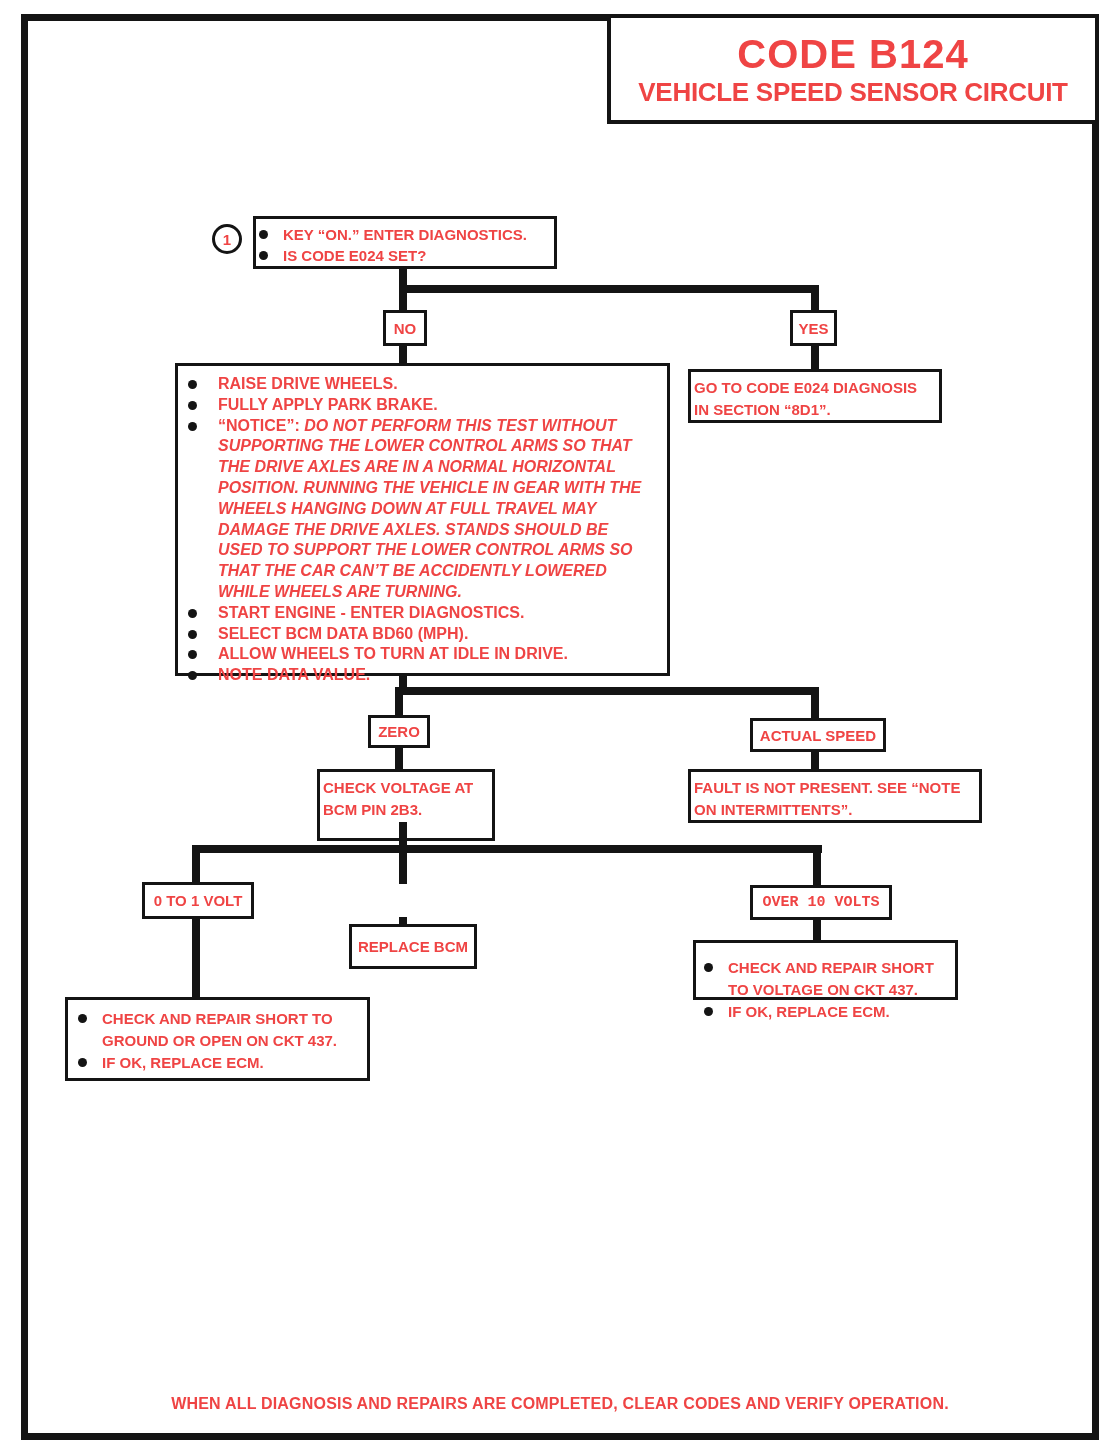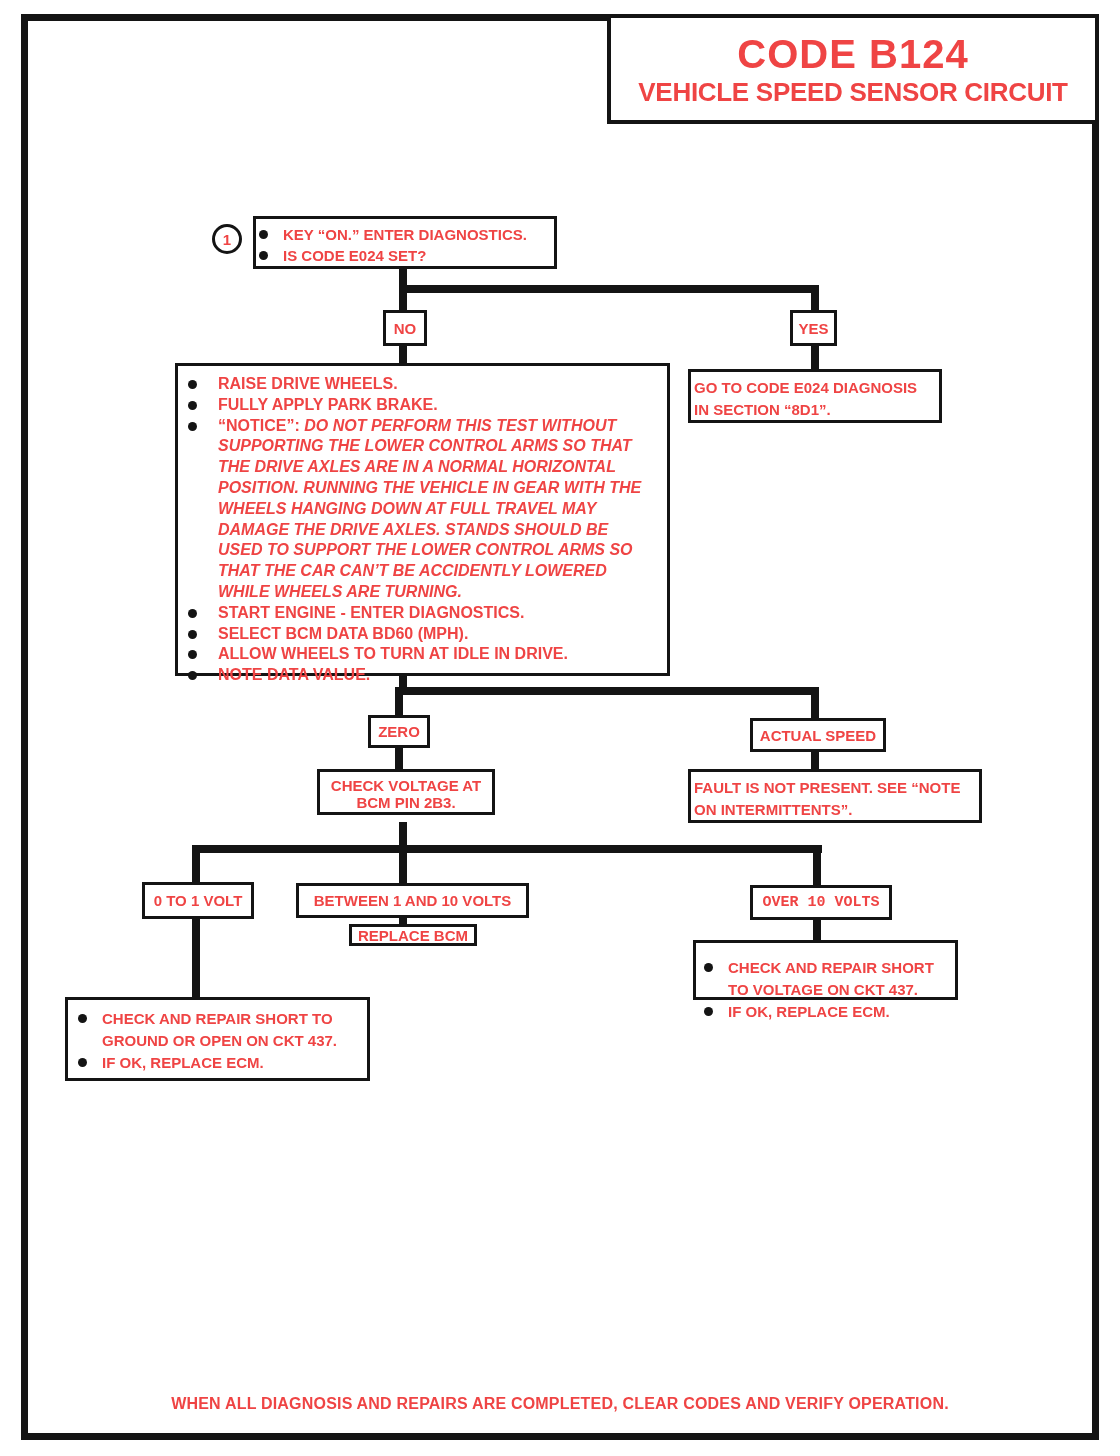--- a/index.html
+++ b/index.html
@@ -114,48 +114,45 @@
   <div class="box center" style="left:368px;top:715px;width:62px;height:33px;">
     <span>ZERO</span>
   </div>
   <div class="box center" style="left:750px;top:718px;width:136px;height:34px;">
     <span>ACTUAL SPEED</span>
   </div>
 
   <div class="line" style="left:395px;top:747px;width:8px;height:23px;"></div>
   <div class="line" style="left:811px;top:751px;width:8px;height:19px;"></div>
 
-  <div class="box pad" style="left:317px;top:769px;width:178px;height:46px;line-height:17px;text-align:center;">
+  <div class="box pad" style="left:317px;top:769px;width:178px;height:72px;line-height:22px;">
     <span>CHECK VOLTAGE AT BCM PIN 2B3.</span>
   </div>
   <div class="box pad" style="left:688px;top:769px;width:294px;height:54px;line-height:22px;">
     <span>FAULT IS NOT PRESENT.  SEE “NOTE ON INTERMITTENTS”.</span>
   </div>
 
   <div class="line" style="left:399px;top:822px;width:8px;height:28px;"></div>
   <div class="line" style="left:192px;top:845px;width:630px;height:8px;"></div>
   <div class="line" style="left:192px;top:852px;width:8px;height:31px;"></div>
   <div class="line" style="left:399px;top:852px;width:8px;height:32px;"></div>
   <div class="line" style="left:813px;top:852px;width:8px;height:34px;"></div>
 
   <div class="box center" style="left:142px;top:882px;width:112px;height:37px;">
     <span>0 TO 1 VOLT</span>
   </div>
-  <div class="box center" style="left:296px;top:883px;width:233px;height:35px;">
-    <span>BETWEEN 1 AND 10 VOLTS</span>
-  </div>
   <div class="box center" style="left:750px;top:885px;width:142px;height:35px;font-family:Liberation Mono, monospace;">
     <span>OVER 10 VOLTS</span>
   </div>
 
   <div class="line" style="left:192px;top:918px;width:8px;height:80px;"></div>
   <div class="line" style="left:399px;top:917px;width:8px;height:29px;"></div>
   <div class="line" style="left:813px;top:919px;width:8px;height:22px;"></div>
 
-  <div class="box center" style="left:349px;top:924px;width:128px;height:22px;">
+  <div class="box center" style="left:349px;top:924px;width:128px;height:45px;">
     <span>REPLACE BCM</span>
   </div>
 
   <div class="box" style="left:693px;top:940px;width:265px;height:60px;padding:14px 8px;line-height:22px;">
     <div class="brow">
       <span class="bu"></span>
       <span class="btxt">CHECK AND REPAIR SHORT TO VOLTAGE ON CKT 437.</span>
     </div>
     <div class="brow">
       <span class="bu"></span>

